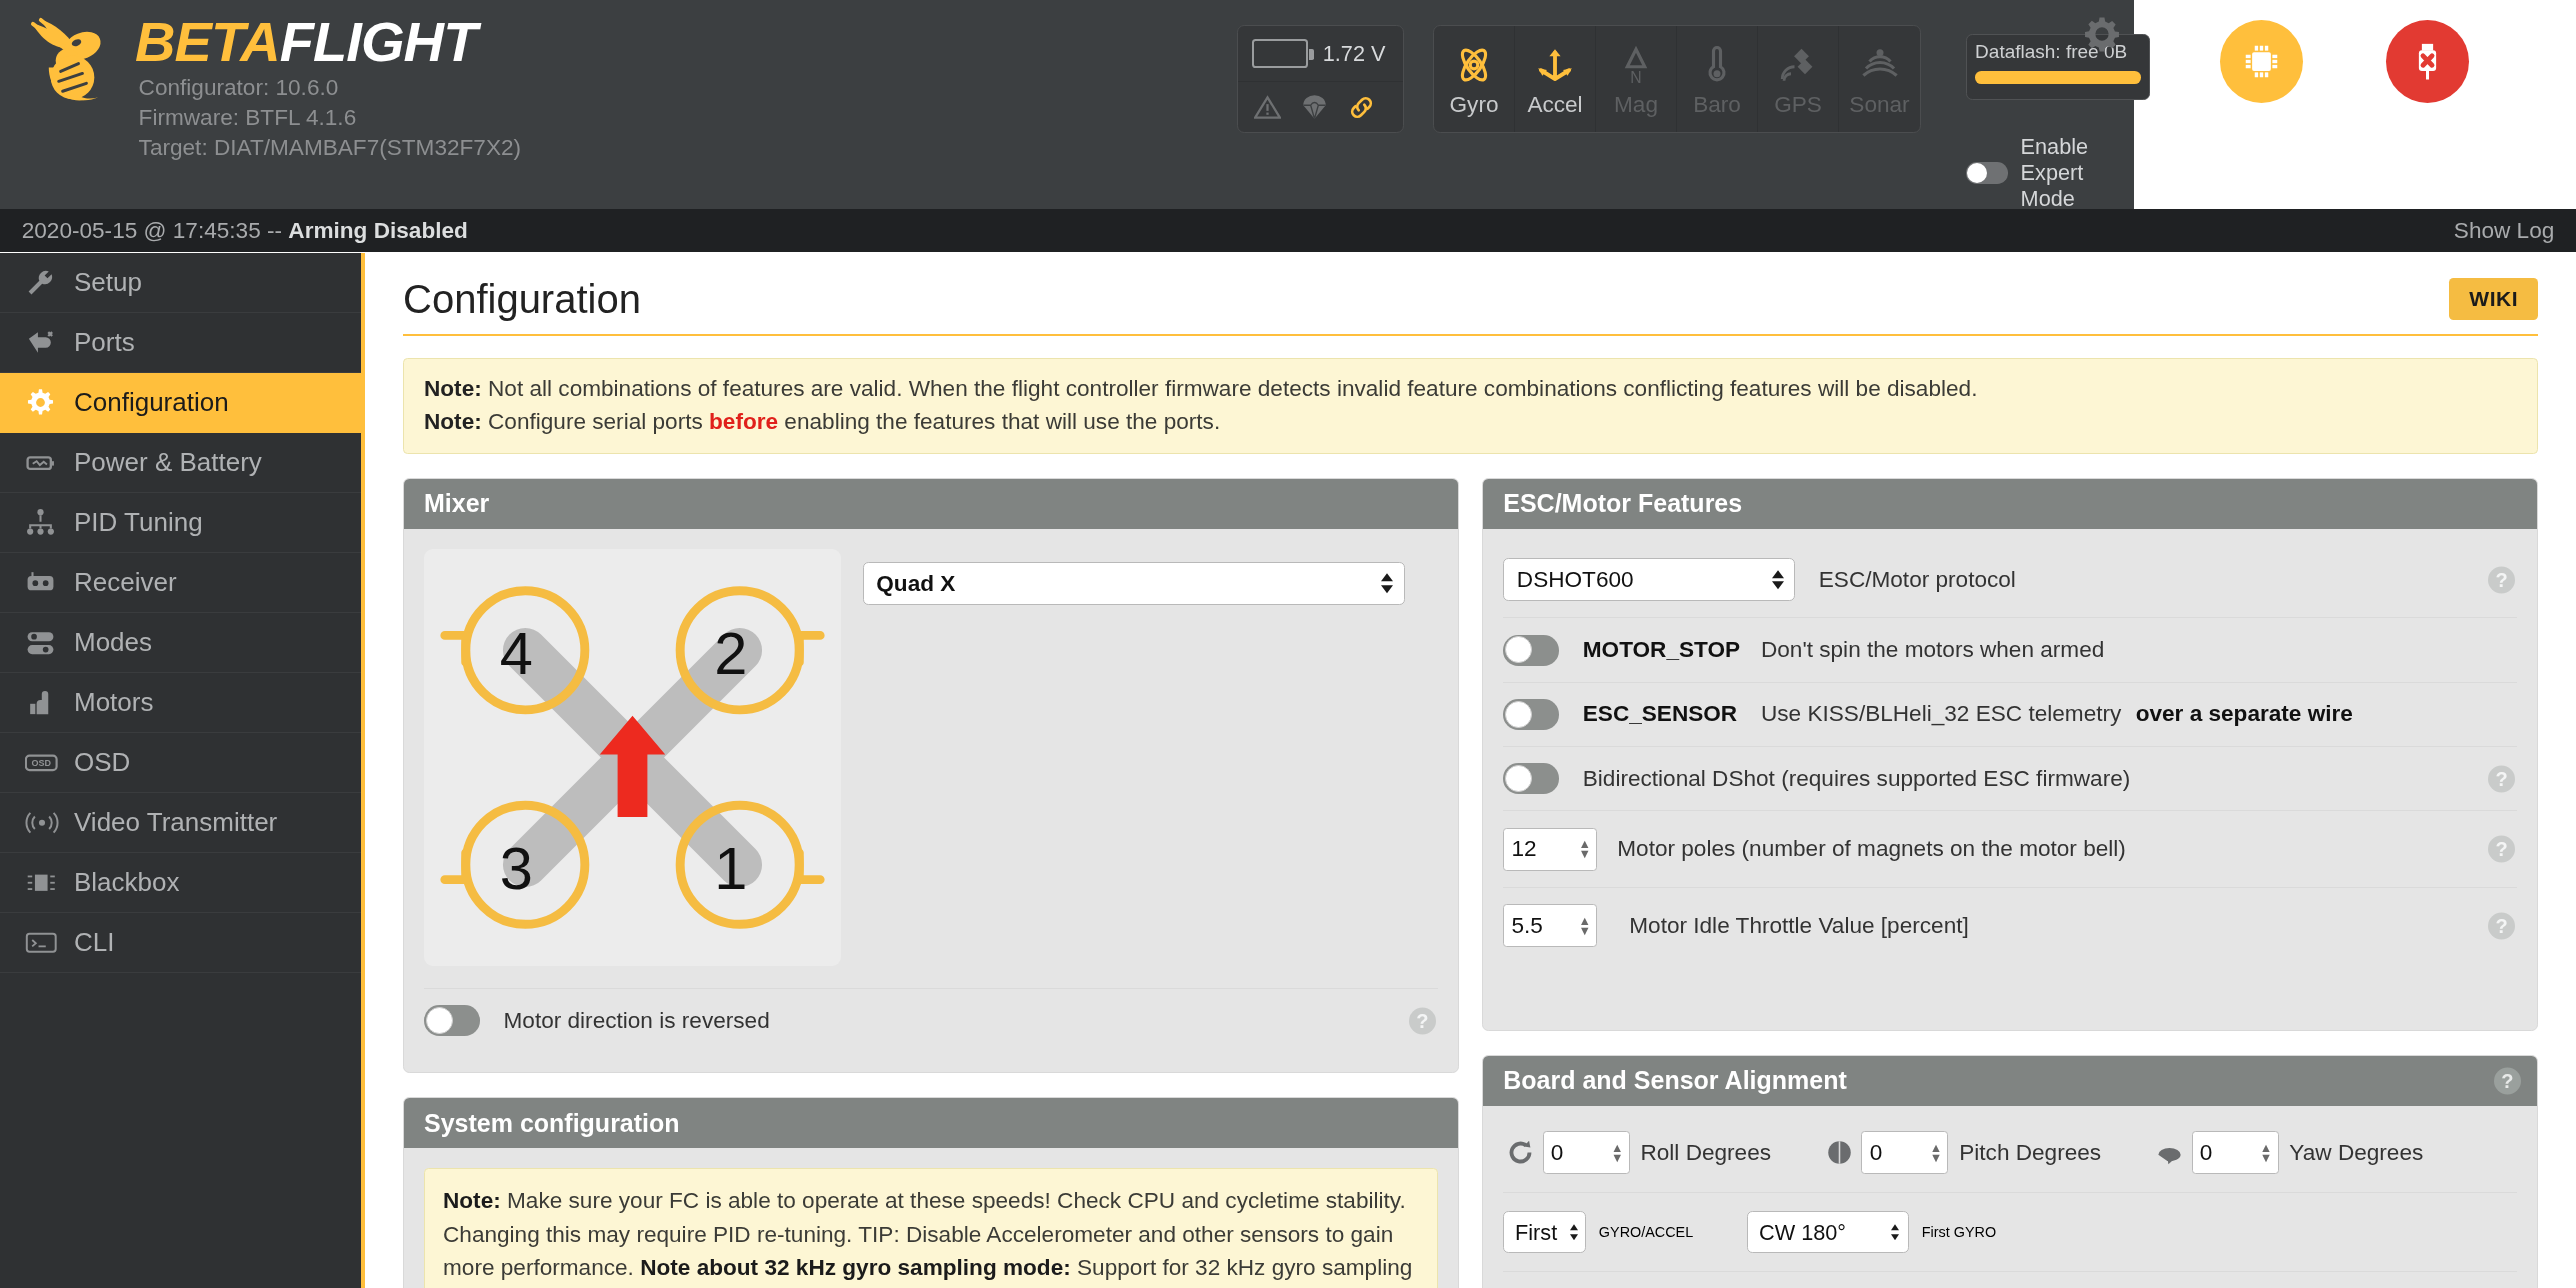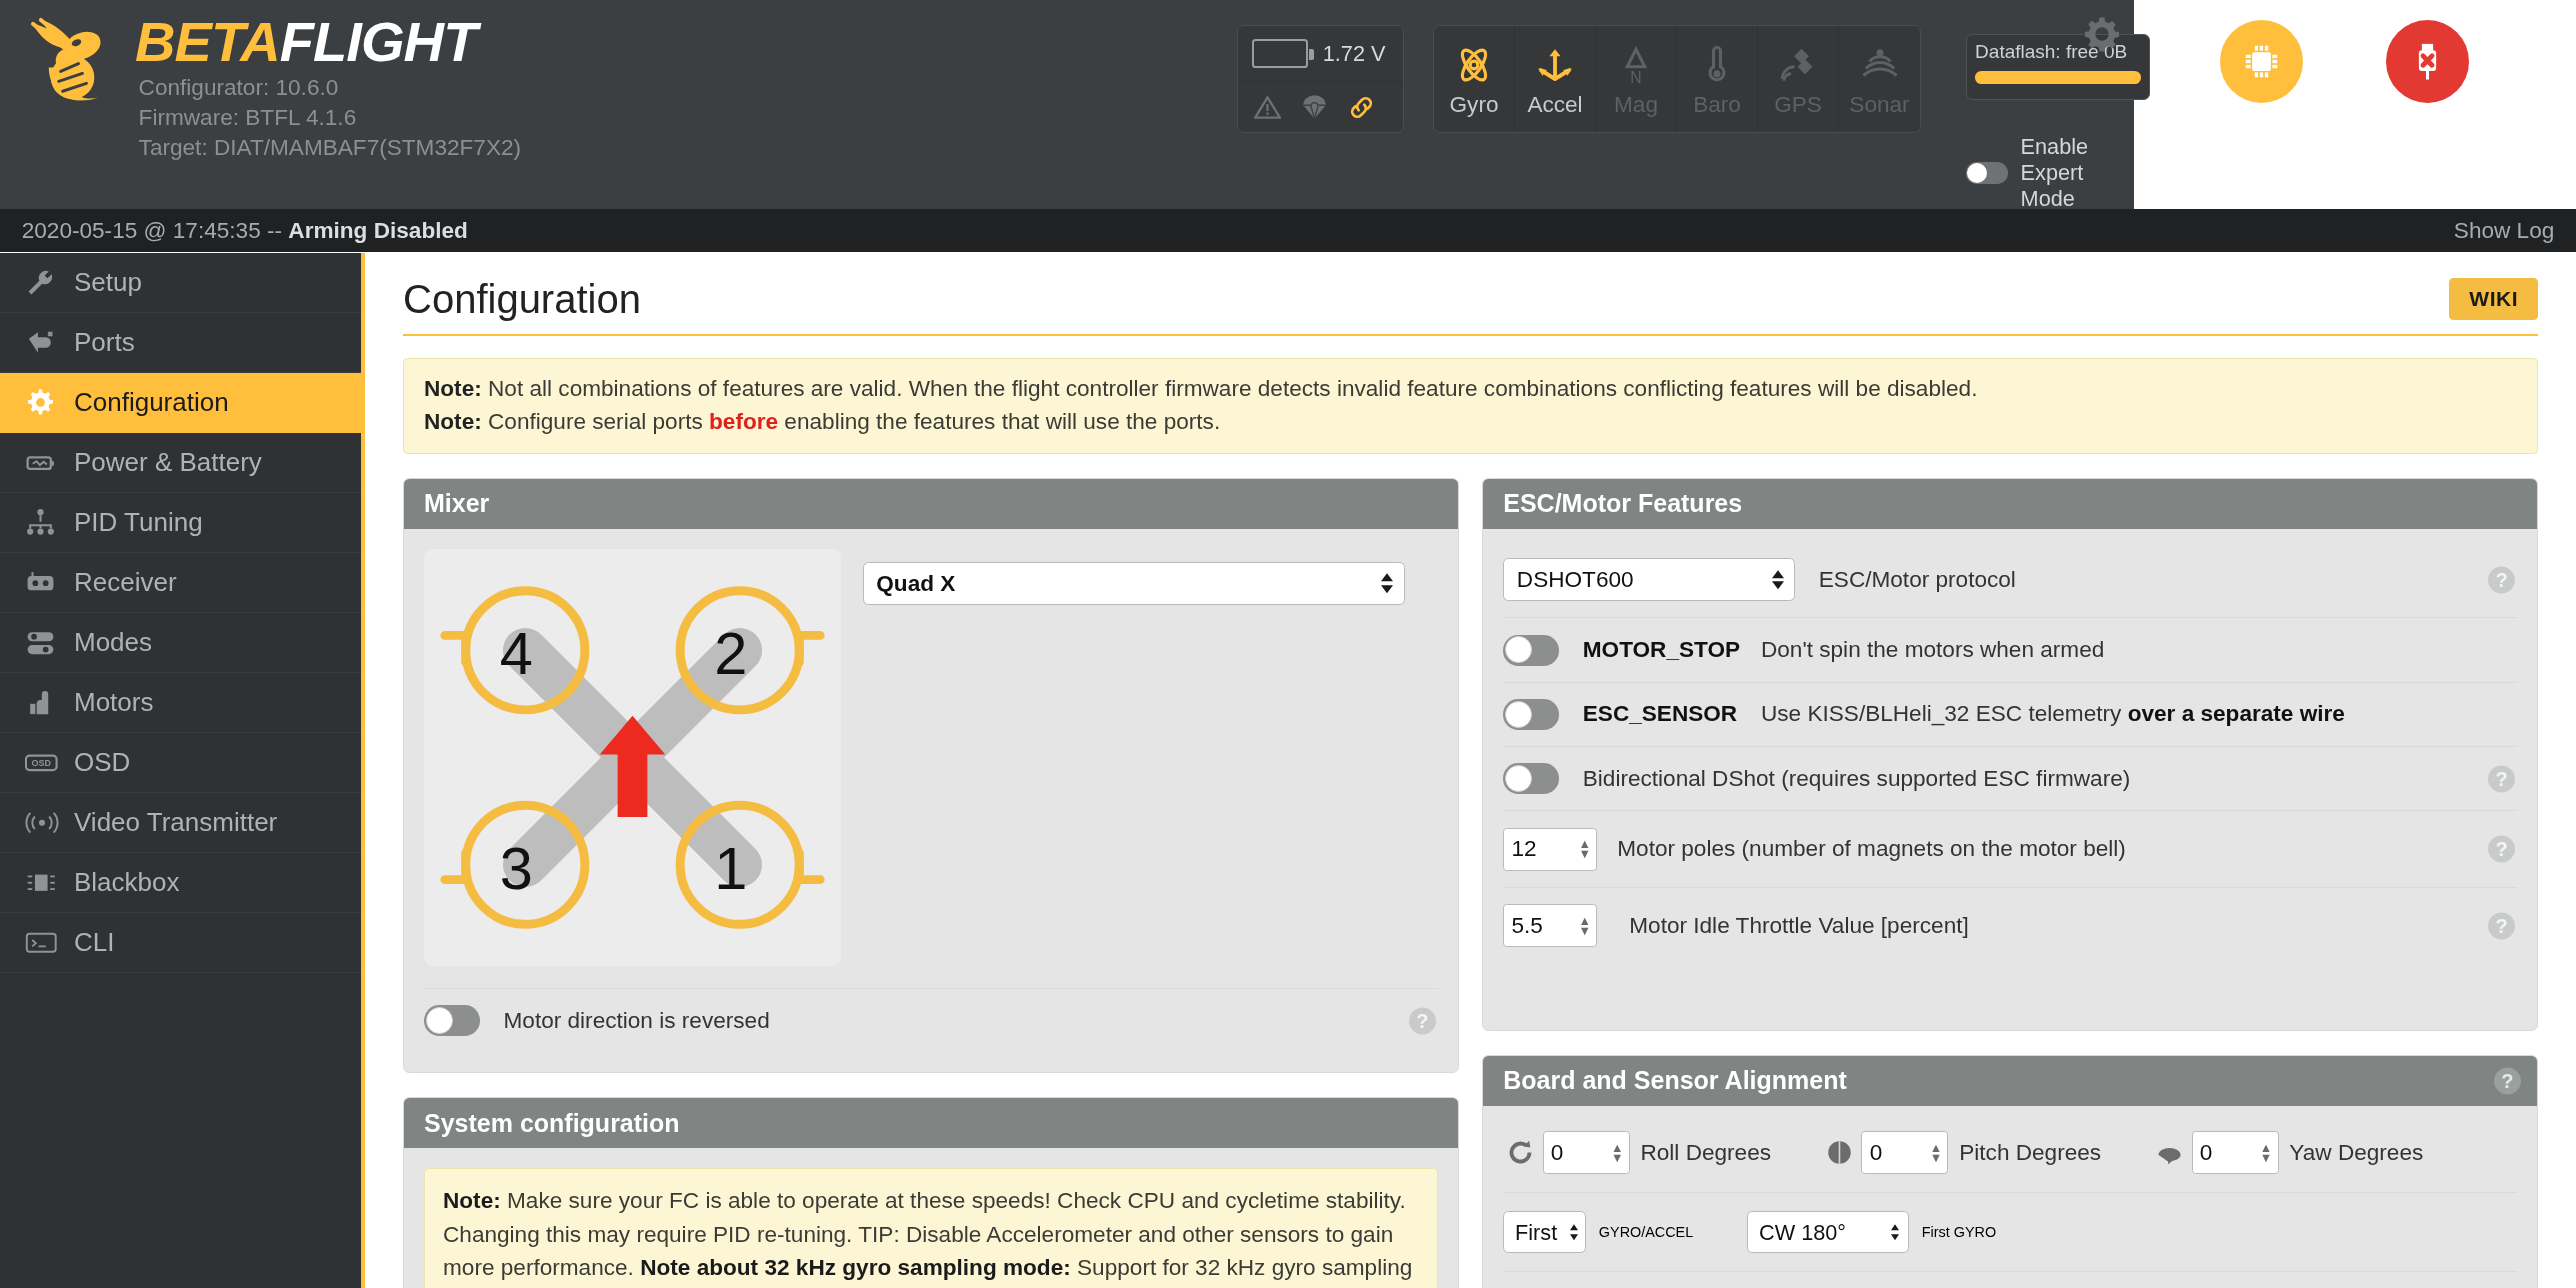--- a/index.html
+++ b/index.html
@@ -132,21 +132,21 @@
   .selwrap .arrows .dn { border-top: 8.1px solid #1a1a1a; }
 
   .divrow { border-top: 0.9px solid #dadada; }
   .optrow { display: flex; align-items: center; padding: 16.2px 0; position: relative; }
   .optrow + .optrow { border-top: 0.9px solid #dadada; }
   .tgl-lg { width: 56px; height: 31px; border-radius: 15.3px; background: #8c8f8d; position: relative; flex: 0 0 auto; }
   .tgl-lg i { position: absolute; left: 1.8px; top: 1.8px; width: 27px; height: 27px; border-radius: 50%;
     background: #fff; border: 0.9px solid #cfcfcf; }
   .optname { font-size: 22.6px; font-weight: bold; color: #111; margin-left: 23.5px; width: 171px; flex: 0 0 auto;}
   .optdesc { font-size: 22.6px; color: #333; margin-left: 7.2px; }
-  .optdesc b { color: #111; }
+  .optdesc b { color: #111; margin-left: 8px; }
   .help {
     position: absolute; right: 1.8px; top: 50%; transform: translateY(-50%);
     width: 27px; height: 27px; border-radius: 50%; background: #c9cbca; color: #f4f5f5;
     font-size: 20px; font-weight: bold; display: flex; align-items: center; justify-content: center;
   }
   .help.light { background: #9aa09d; color: #e8eae9; }
 
   .numwrap { position: relative; display: inline-block; flex: 0 0 auto; }
   .num {
     width: 94px; height: 43px; border: 0.9px solid #b9b9b9; border-radius: 3.6px; background: #fff;

